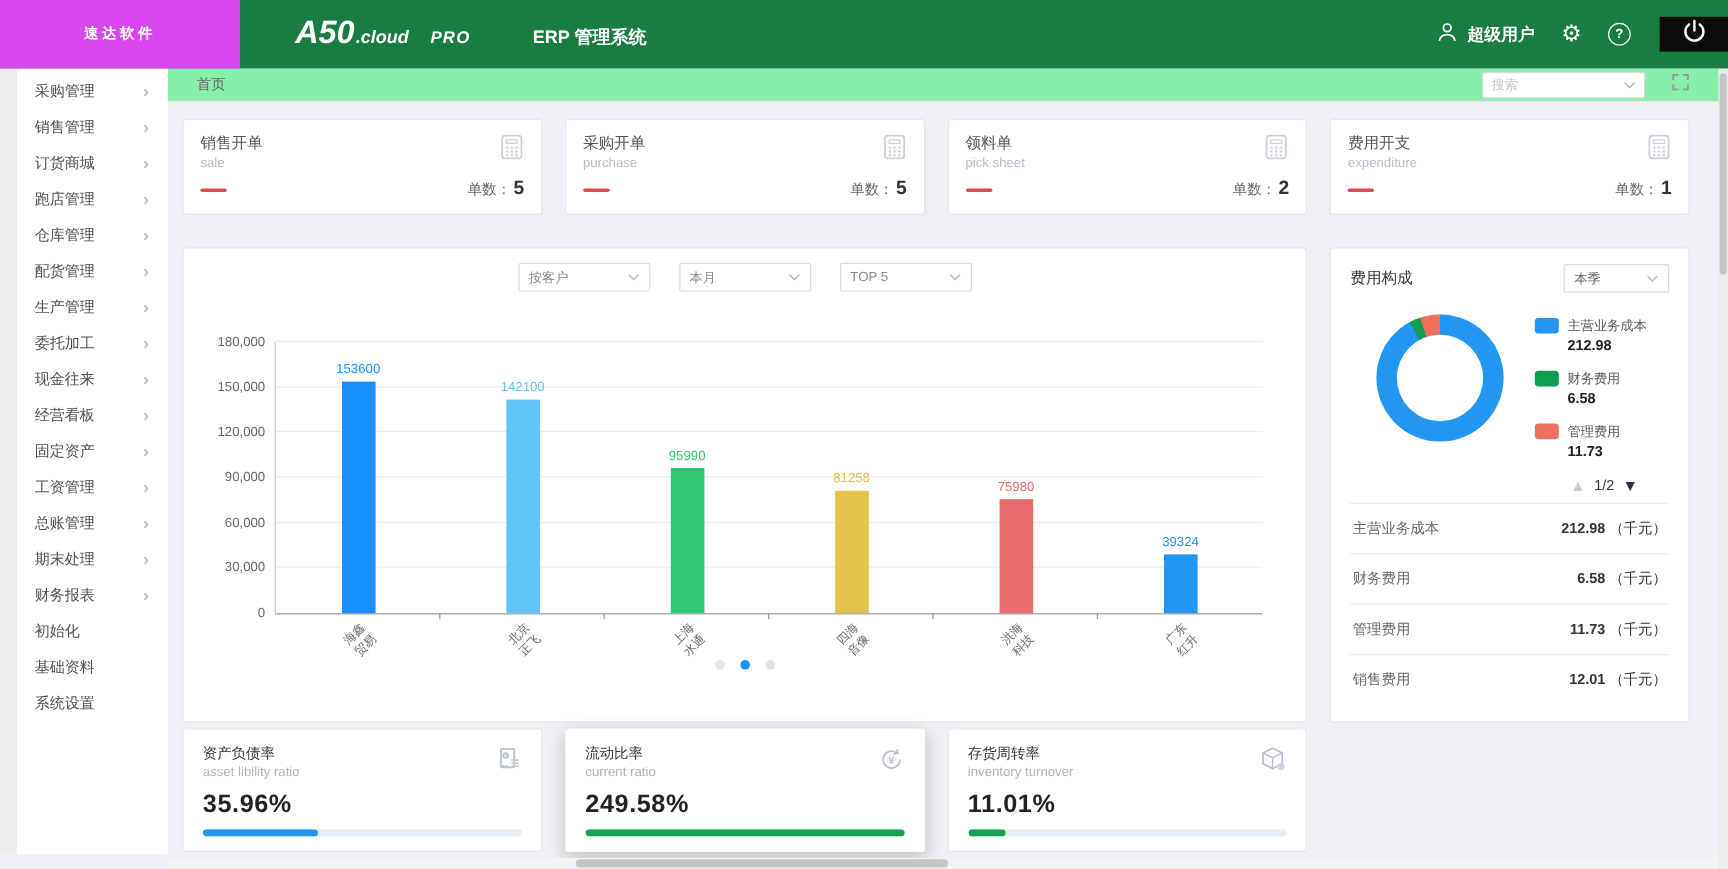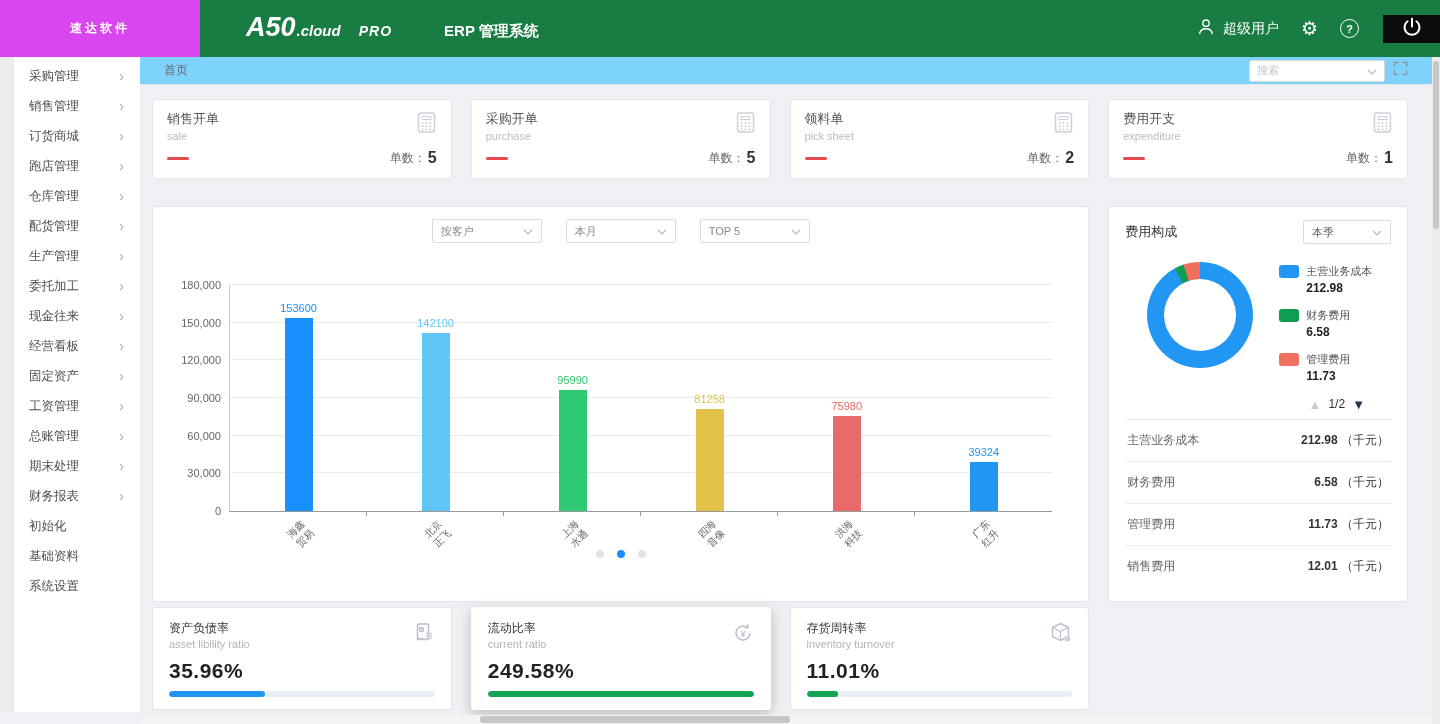--- a/index.html
+++ b/index.html
@@ -8,38 +8,38 @@
   
   .header{position:absolute;top:0;left:0;right:0;height:57px;background:#187c43;display:flex;align-items:stretch;z-index:5;}
   .logo-block{width:200px;background:#d946ef;color:#fff;display:flex;align-items:center;justify-content:center;
               font-size:12px;font-weight:bold;letter-spacing:3px;}
   .product{display:flex;align-items:baseline;color:#fff;padding-left:46px;padding-top:14px;}
   .pname{font-size:27px;font-weight:bold;font-style:italic;line-height:1;}
   .pdomain{font-size:15px;font-weight:bold;font-style:italic;margin-left:1px;}
   .pedition{font-size:14px;font-weight:bold;font-style:italic;margin-left:18px;letter-spacing:1px;}
   .ptitle{font-size:15px;font-weight:bold;margin-left:52px;}
   .header-right{margin-left:auto;display:flex;align-items:center;color:#fff;}
-  .user{display:flex;align-items:center;gap:7px;font-size:14px;cursor:pointer;}
+  .user{display:flex;align-items:center;gap:7px;font-size:14px;cursor:pointer;font-weight:bold;}
   .hicon{margin-left:22px;cursor:pointer;display:flex;align-items:center;}
   .gear{font-size:19px;line-height:1;}
   .qmark{width:17px;height:17px;border:1.5px solid #fff;border-radius:50%;font-size:11px;font-weight:bold;
          display:flex;align-items:center;justify-content:center;}
   .power-block{width:57px;background:#0b0b0b;display:flex;align-items:center;justify-content:center;margin-left:24px;cursor:pointer;}
   
   .sidebar{position:absolute;top:57px;left:0;width:140px;bottom:12px;background:#fff;z-index:4;}
   .side-rail{position:absolute;left:0;top:0;width:14px;bottom:0;background:#ececec;}
   .side-menu{padding-top:4px;}
   .side-item{display:flex;align-items:center;justify-content:space-between;height:30px;
              padding:0 16px 0 29px;font-size:12.5px;color:#4f4f4f;cursor:pointer;}
   .side-arrow{color:#a8a8a8;font-size:14px;line-height:1;}
   
-  .topbar{position:absolute;left:140px;right:8px;top:57px;height:28px;background:#7dd3fc;border-bottom:1px solid #e7e7e7;
+  .topbar{position:absolute;left:140px;right:8px;top:57px;height:28px;background:#86efac;border-bottom:1px solid #e7e7e7;
           display:flex;align-items:center;padding:0 24px;box-sizing:border-box;z-index:3;text-align:right;}
   .crumb{font-size:12px;color:#666;cursor:pointer;}
-  .topbar-right{margin-left:auto;display:flex;align-items:center;gap:8px;}
+  .topbar-right{margin-left:auto;display:flex;align-items:center;gap:22px;}
   .search-select{width:120px;height:20px;border:1px solid #dadada;border-radius:2px;display:flex;align-items:center;
                  justify-content:space-between;padding:0 7px;font-size:11px;color:#c0c4cb;cursor:pointer;background:#fff;}
   
   .content{position:absolute;left:152px;top:85px;width:1256px;}
   .grid4{display:grid;grid-template-columns:repeat(4,1fr);gap:19px;}
   .cards-row{margin-top:14px;}
   .panelbox{background:#fff;border:1px solid #e3e6ea;border-radius:3px;box-sizing:border-box;}
   
   .stat-card{height:80px;position:relative;padding:10px 14px;cursor:pointer;}
   .sc-title{font-size:13px;color:#555;}

